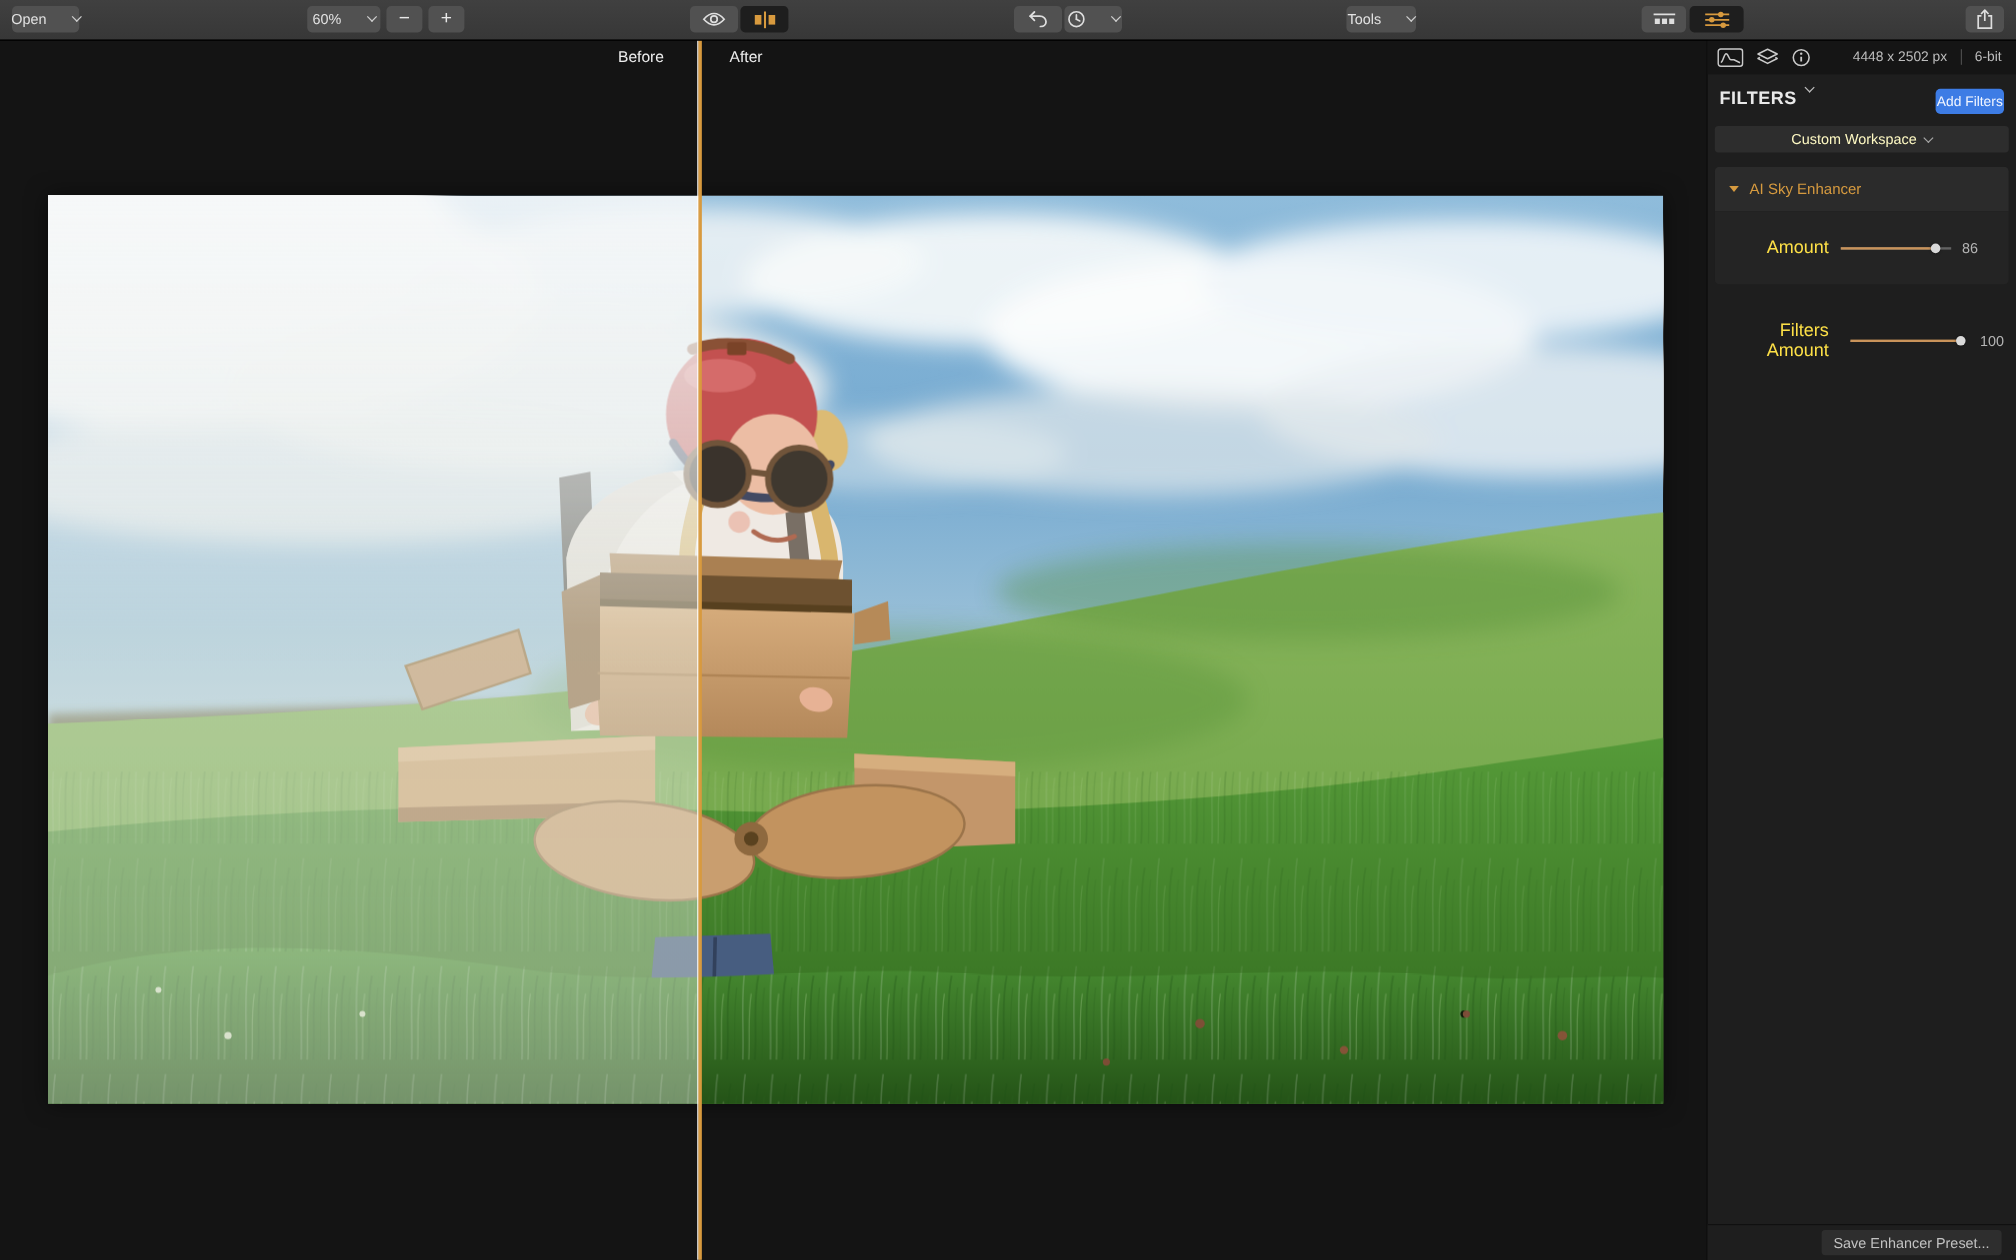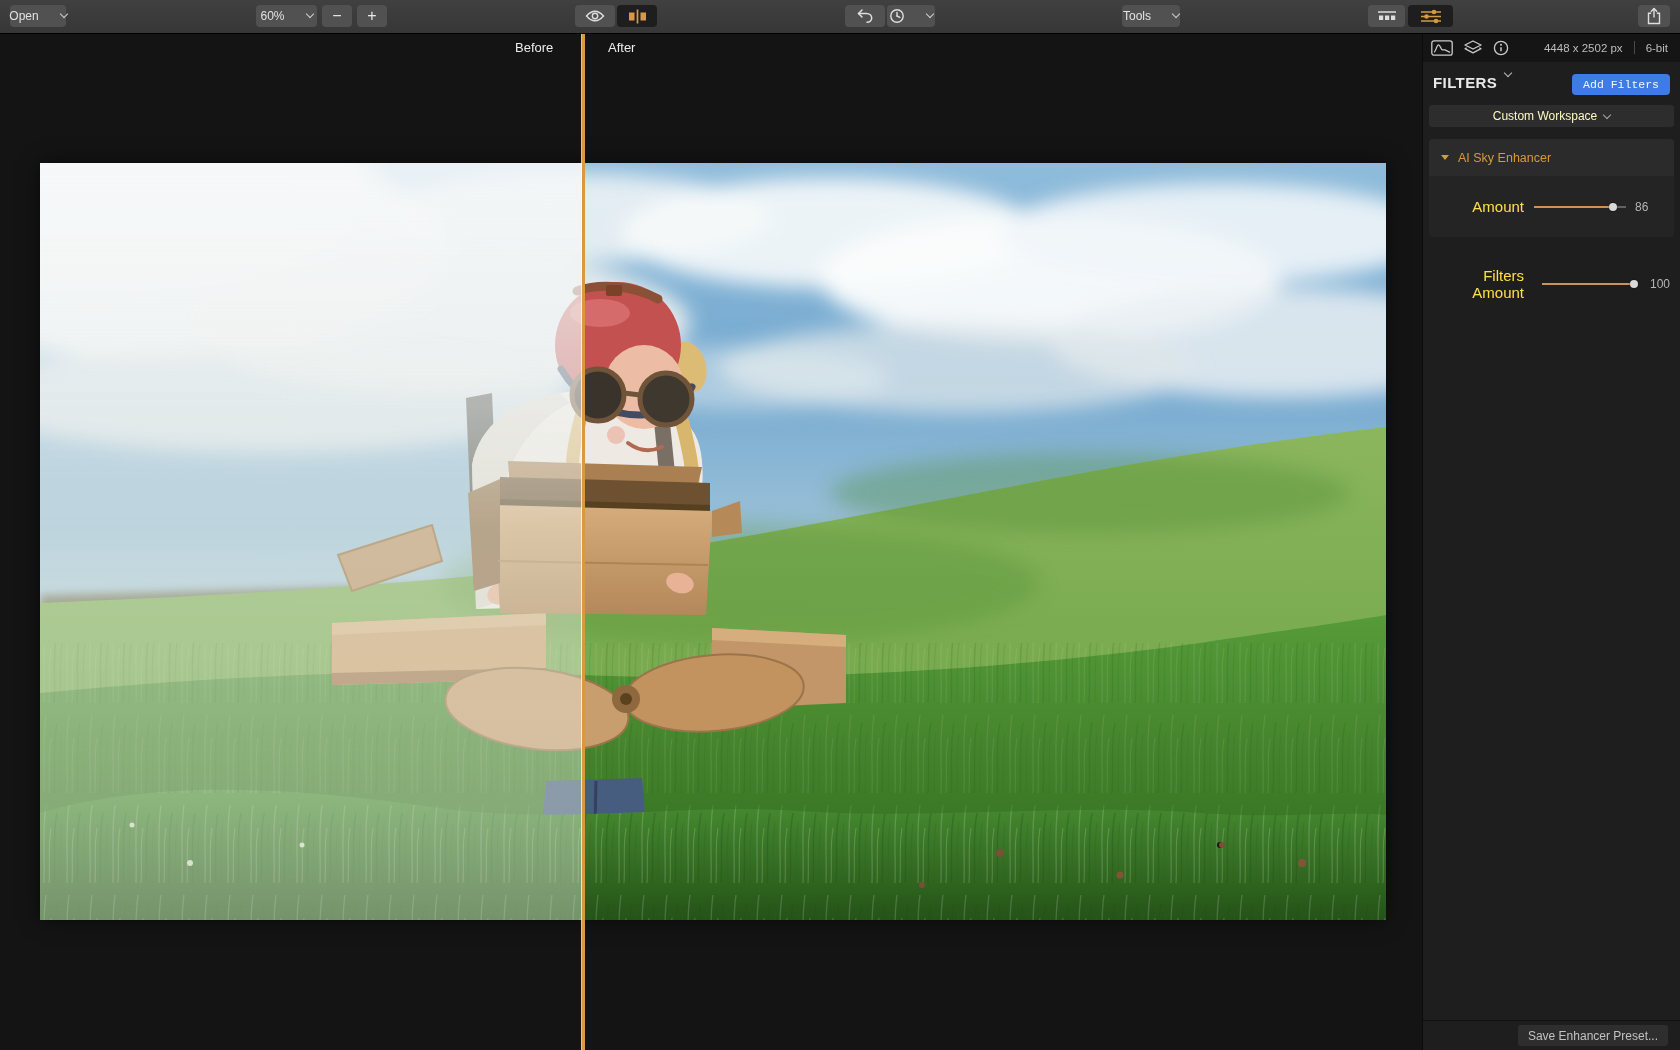--- a/index.html
+++ b/index.html
@@ -56,21 +56,21 @@
   }
   .picon { display:flex; align-items:center; }
   .dims { margin-left:auto; font-size:11.5px; color:#bdbdbd; }
   .vsep { width:1px; height:13px; background:#4a4a4a; flex:none; }
   .bitdepth { font-size:11.5px; color:#bdbdbd; }
   .filters-header { margin:12px 10px 0 10px; display:flex; align-items:flex-start; flex:none; }
   .ftitle { font-size:15px; font-weight:700; letter-spacing:.4px; color:#e9e9e9; }
   .filters-header .chev { margin-left:8px; border-color:#bdbdbd; }
   .add-filters {
     margin-left:auto; height:21px; border:0; border-radius:4px; background:#3d7ce5;
-    color:#f2f6ff; font-family:Liberation Mono, monospace; font-size:11.5px; padding:0 11px; cursor:default;
+    color:#f2f6ff; font-family:Liberation Sans, sans-serif; font-size:11.5px; padding:0 1px; cursor:default;
   }
   .workspace {
     margin:10px 6px 0 6px; height:22px; flex:none; border:0; border-radius:3px;
     background:#2d2d2d; color:#fef9c3; font-family:inherit; font-size:12px;
     display:flex; align-items:center; justify-content:center; gap:7px; cursor:default;
   }
   .workspace .chev { border-color:#a8a8a8; margin-top:-3px; }
   .filter-card { margin:12px 6px 0 6px; flex:none; border-radius:4px; overflow:hidden; }
   .filter-card-header {
     height:37px; background:#2b2b2b; display:flex; align-items:center;

